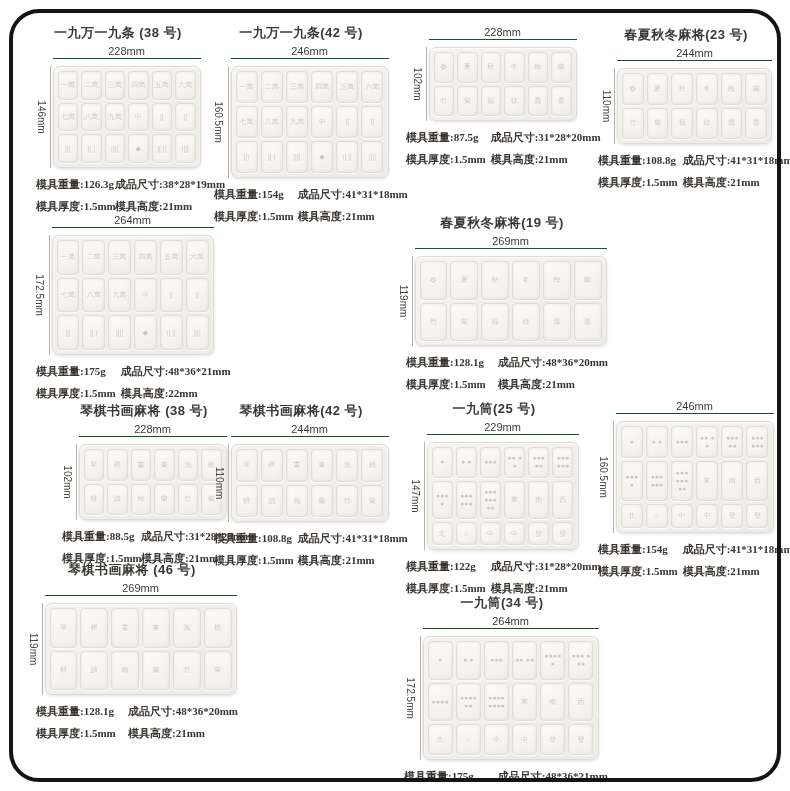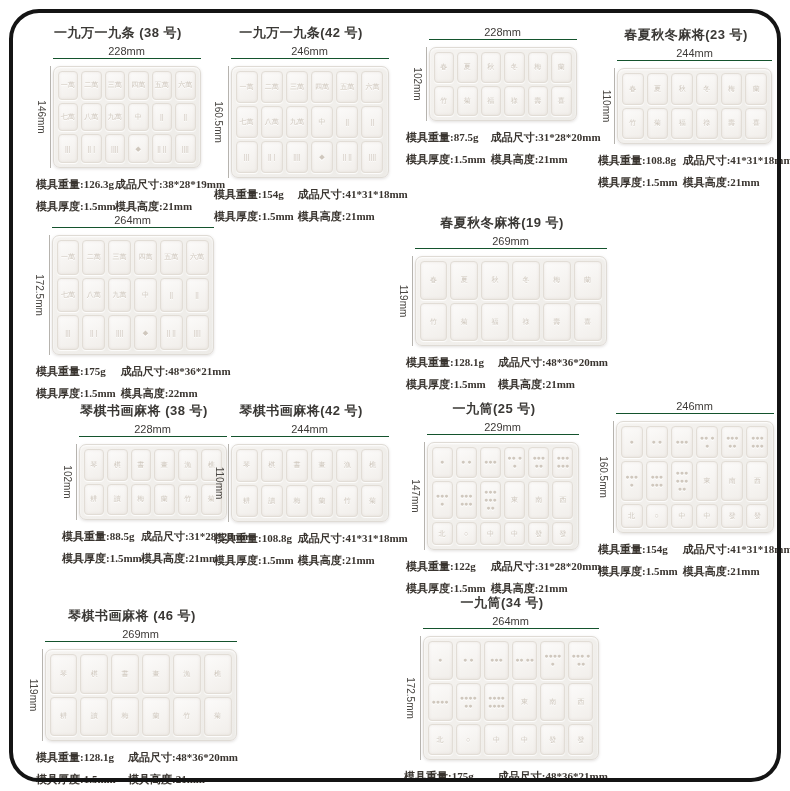--- a/index.html
+++ b/index.html
@@ -13,21 +13,21 @@
   .panel-0  { left:28px;  top:24px;  width:180px; }
   .panel-1  { left:206px; top:24px;  width:190px; }
   .panel-2  { left:398px; top:26px;  width:192px; }
   .panel-3  { left:590px; top:26px;  width:192px; }
   .panel-4  { left:28px;  top:214px; width:192px; }
   .panel-5  { left:398px; top:214px; width:208px; }
   .panel-6  { left:12px;  top:402px; width:180px;margin-left:42px; }
   .panel-7  { left:206px; top:402px; width:190px; }
   .panel-8  { left:398px; top:400px; width:192px; }
   .panel-9  { left:590px; top:400px; width:192px; }
-  .panel-10 { left:28px;  top:607px; width:208px; }
+  .panel-10 { left:28px;  top:561px; width:208px; }
   .panel-11 { left:396px; top:594px; width:212px; }
 
   .panel-0 .mold  { width:148px; height:102px; } .panel-0 .dim-left  { height:102px; }
   .panel-1 .mold  { width:158px; height:112px; } .panel-1 .dim-left  { height:112px; }
   .panel-2 .mold  { width:148px; height:74px;  } .panel-2 .dim-left  { height:74px;  }
   .panel-3 .mold  { width:155px; height:76px;  } .panel-3 .dim-left  { height:76px;  }
   .panel-4 .mold  { width:162px; height:120px; } .panel-4 .dim-left  { height:120px; }
   .panel-5 .mold  { width:192px; height:90px;  } .panel-5 .dim-left  { height:90px;  }
   .panel-6 .mold  { width:148px; height:76px;  } .panel-6 .dim-left  { height:76px;  }
   .panel-7 .mold  { width:158px; height:78px;  } .panel-7 .dim-left  { height:78px;  }

